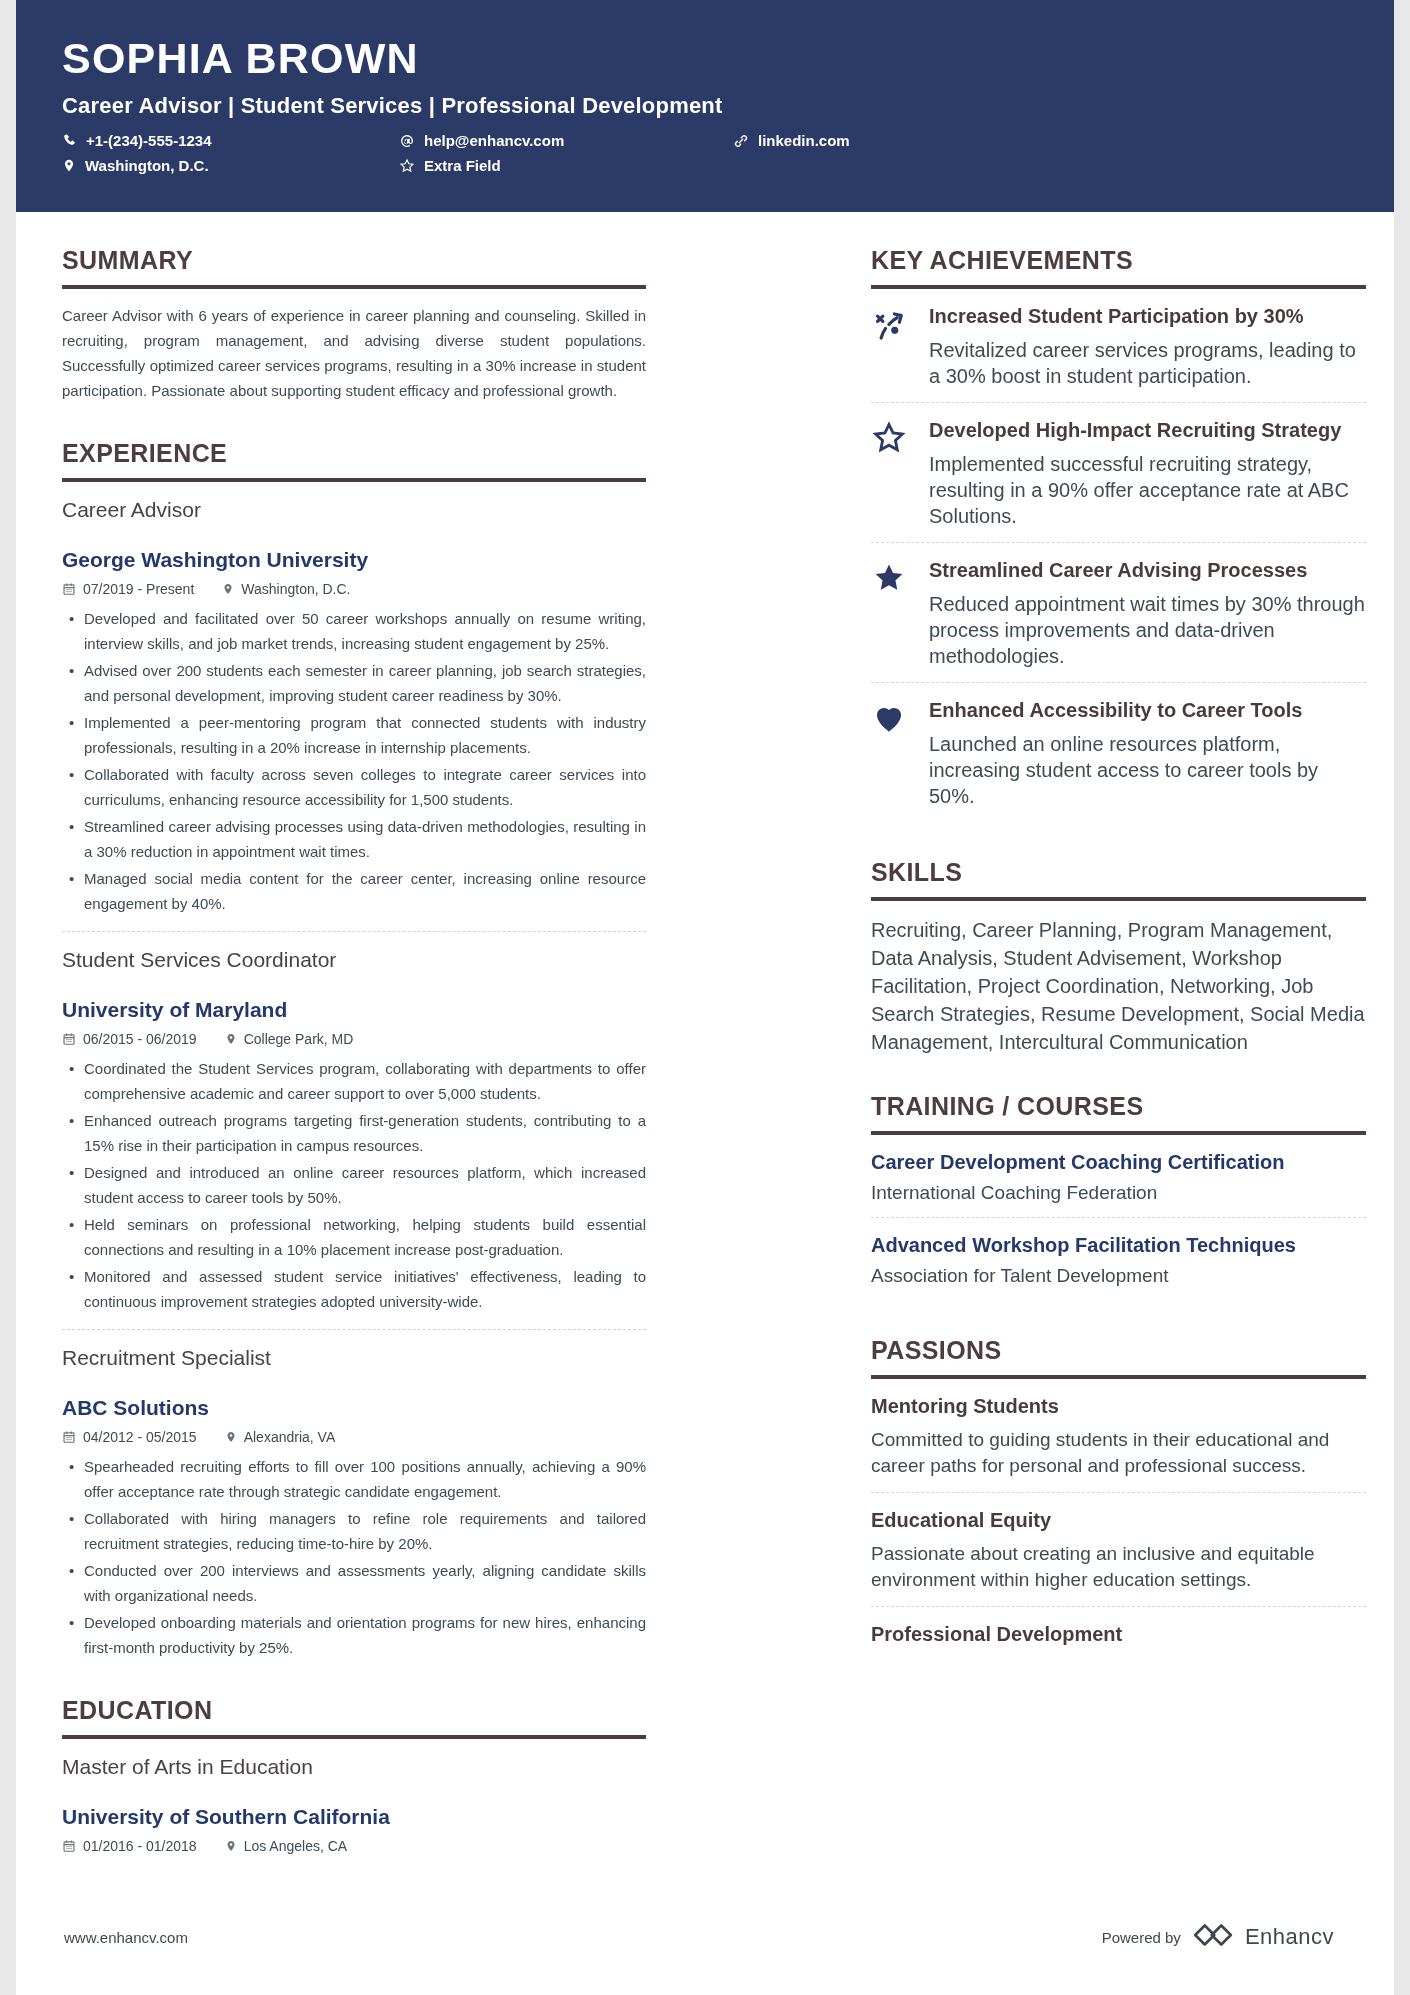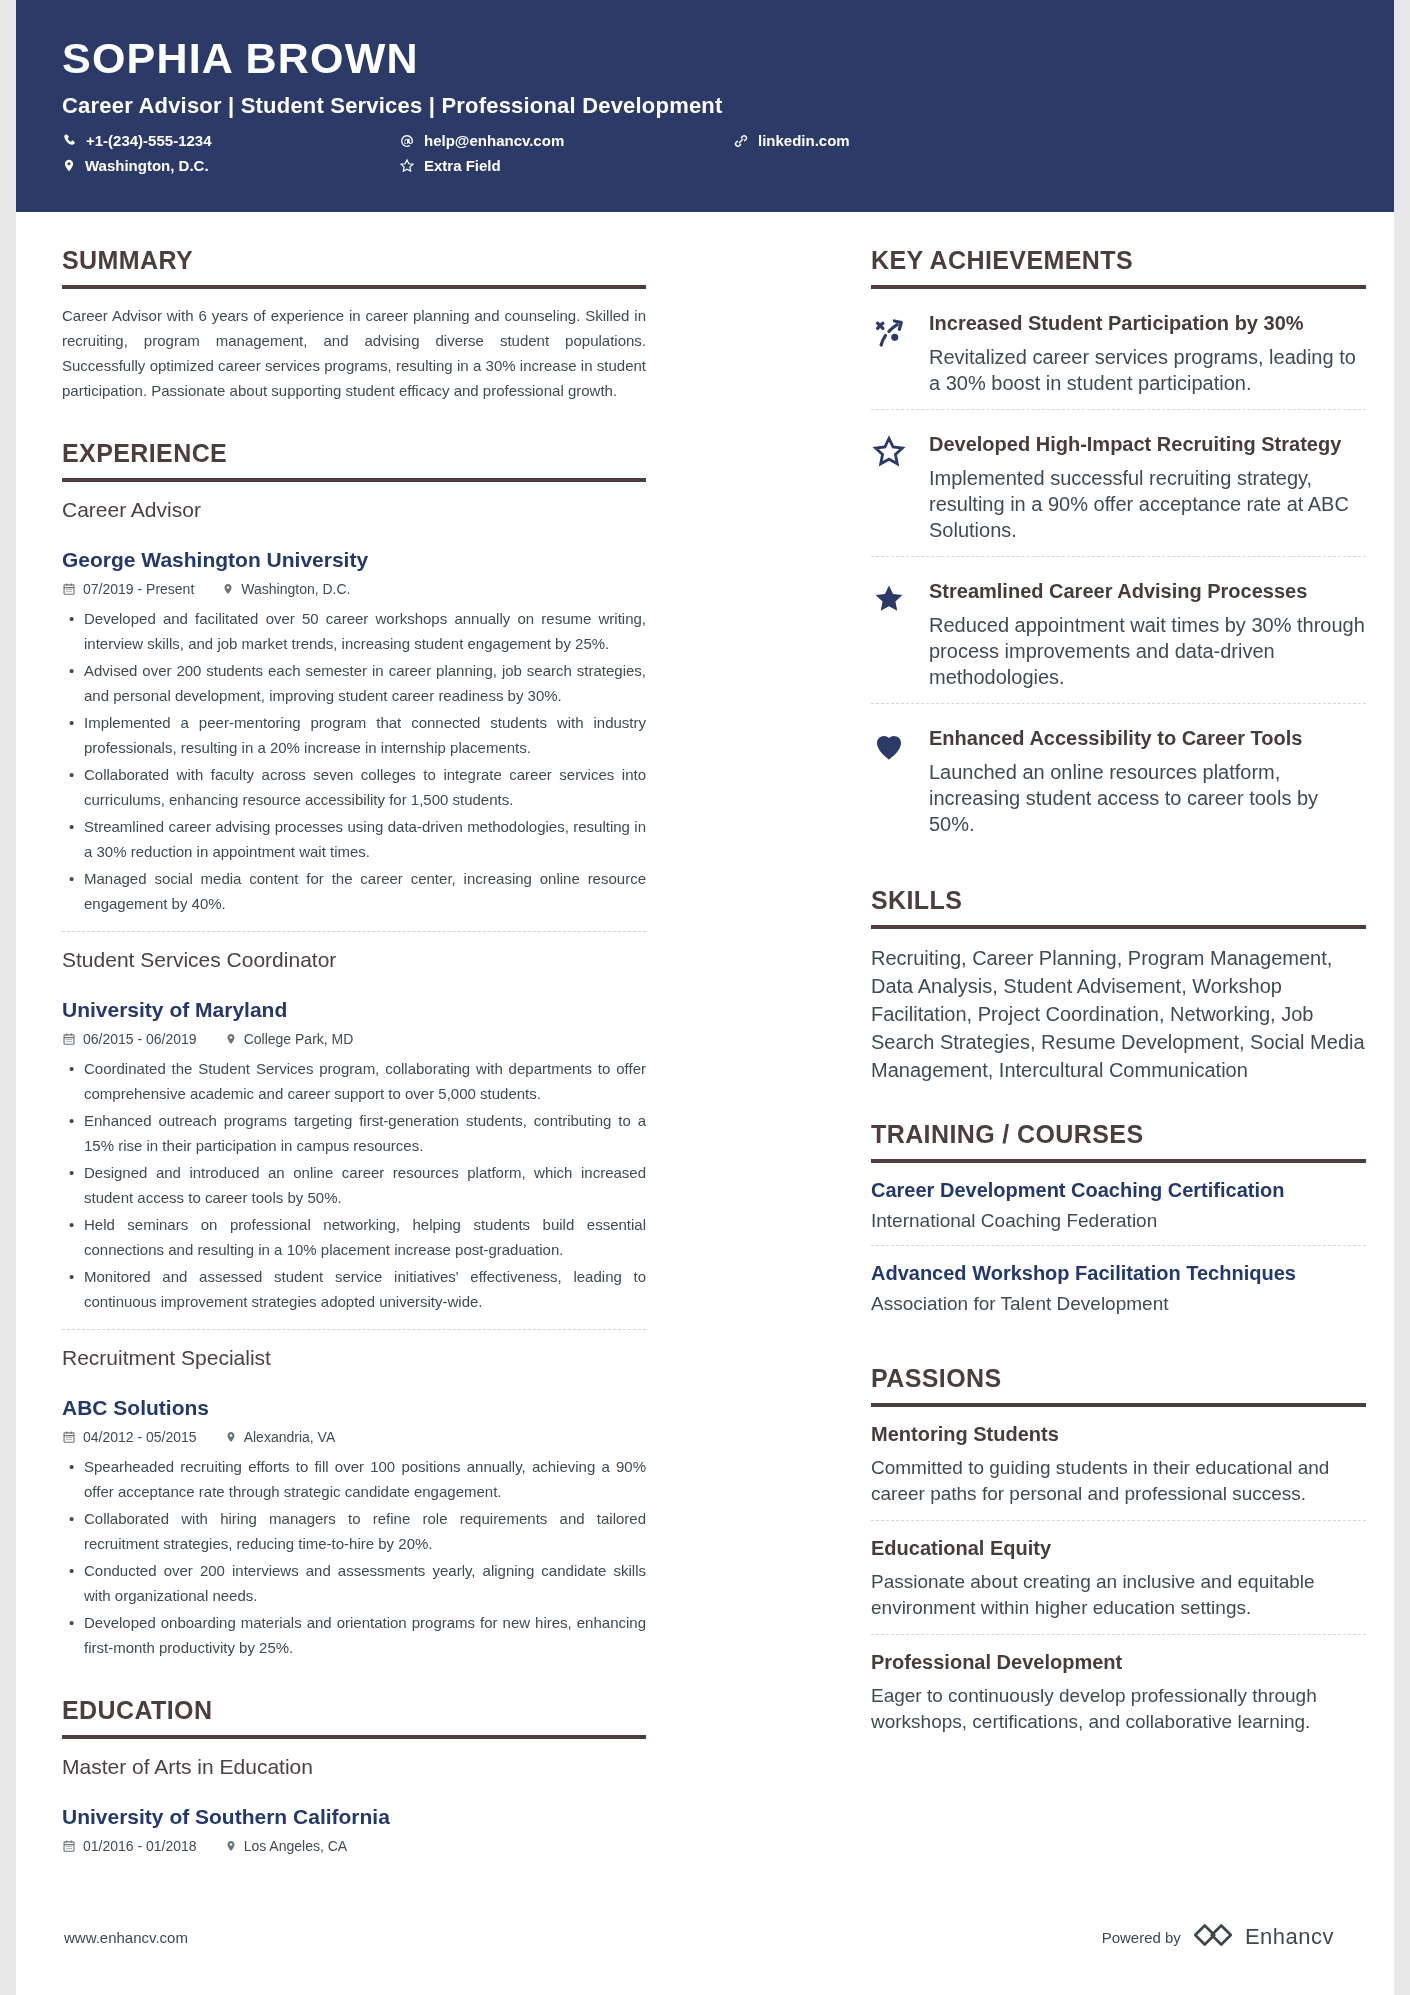--- a/index.html
+++ b/index.html
@@ -33,21 +33,21 @@
   .company{font-size:21px;font-weight:700;color:#24396b;margin-top:25px;}
   .meta{display:flex;gap:28px;margin-top:9px;font-size:14px;color:#3f4b55;align-items:center;}
   .meta-item{display:flex;align-items:center;gap:7px;}
   .meta-item svg{color:#6a737b;display:block;}
   .bullets{margin:9px 0 0;padding:0;list-style:none;font-size:15px;line-height:25px;
            color:#3e4b55;text-align:justify;}
   .bullets li{position:relative;padding-left:22px;margin-bottom:2px;}
   .bullets li::before{content:"\2022";position:absolute;left:7px;}
 
   
-  .ach-item{display:flex;gap:20px;padding:22px 0 13px;justify-content:center;}
+  .ach-item{display:flex;gap:20px;padding:15px 0 13px;justify-content:center;}
   .ach-item.divided{border-top:1px dashed #d4d7da;}
   .ach-icon{flex:none;width:38px;color:#2b3a67;padding-top:2px;}
   .ach-icon svg{display:block;}
   .ach-title{font-size:20px;font-weight:700;color:#4a3b3b;line-height:25px;}
   .ach-text{margin-top:8px;font-size:20px;line-height:26px;color:#3e4b55;}
   .skills-text{margin-top:15px;font-size:20px;line-height:28px;color:#3e4b55;}
   .course{padding:15px 0 13px;}
   .course.divided{border-top:1px dashed #d4d7da;}
   .course-name{font-size:20px;font-weight:700;color:#24396b;line-height:25px;}
   .course-org{margin-top:7px;font-size:19px;color:#3e4b55;}
@@ -341,21 +341,20 @@
         <div class="passion">
           <div class="passion-name">Mentoring Students</div>
           <div class="passion-text">Committed to guiding students in their educational and career paths for personal and professional success.</div>
         </div>
         <div class="passion divided">
           <div class="passion-name">Educational Equity</div>
           <div class="passion-text">Passionate about creating an inclusive and equitable environment within higher education settings.</div>
         </div>
         <div class="passion divided">
           <div class="passion-name">Professional Development</div>
-          <div class="passion-text">Eager to continuously develop professionally through workshops, certifications, and collaborative learning.</div>
         </div>
       </div>
     </div>
   </div>
 
   <div class="footer">
     <span class="site">www.enhancv.com</span>
     <span class="powered">
       <span class="powered-label">Powered by</span>
       <span class="brand-mark">

